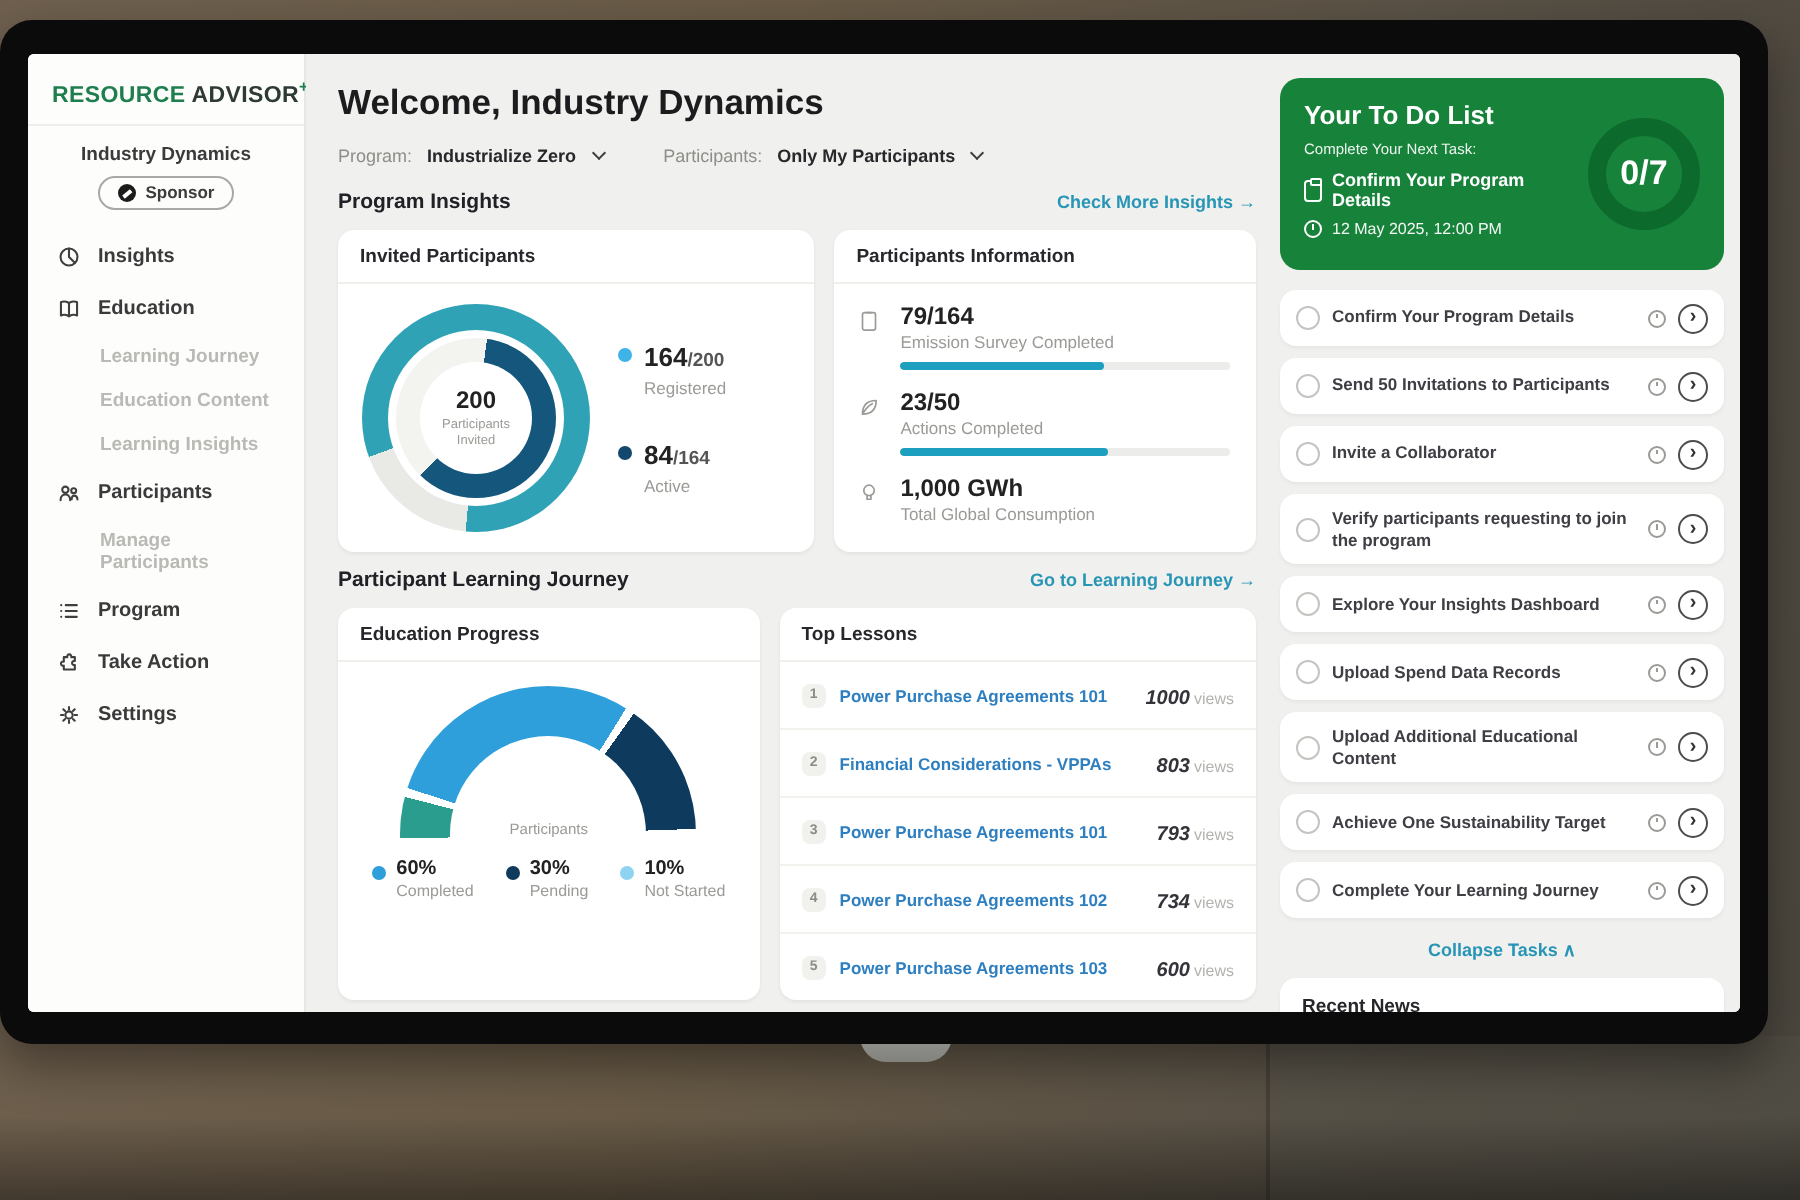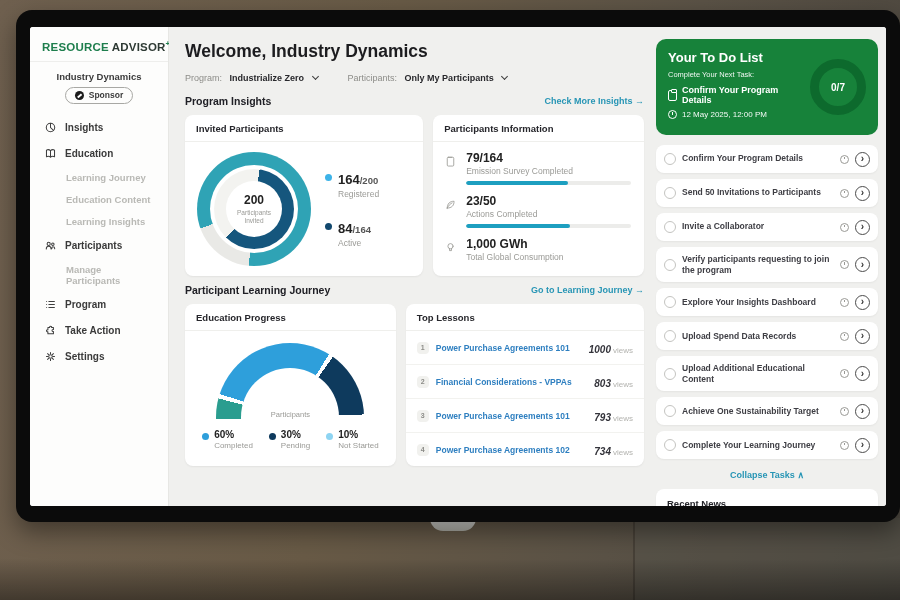--- a/index.html
+++ b/index.html
@@ -4,21 +4,21 @@
 <style>
   * { margin:0; padding:0; box-sizing:border-box; }
   body { font-family:"Liberation Sans", sans-serif; background:#3a332c; }
   .scene { position:relative; width:900px; height:600px; overflow:hidden;
     background:linear-gradient(100deg,#6f604f 0%,#685a46 40%,#5a5246 70%,#4b463e 100%); }
   .floor { position:absolute; left:0; top:558px; width:900px; height:42px;
     background:linear-gradient(#00000000,#00000066); }
   .wall-seam { position:absolute; left:633px; top:518px; width:2px; height:82px; background:#39332b; opacity:.55; }
   .wall-right { position:absolute; left:635px; top:518px; width:265px; height:82px; background:#55524a; opacity:.45; }
 
-  .monitor { position:absolute; left:16px; top:10px; width:884px; height:512px;
+  .monitor { position:absolute; left:0; top:10px; width:884px; height:512px;
     background:#0b0b0b; border-radius:16px; box-shadow:0 10px 24px rgba(0,0,0,.4); }
   .stand { position:absolute; left:430px; top:518px; width:46px; height:13px;
     background:linear-gradient(#e2e2de,#a5a59e); border-radius:0 0 23px 23px; }
 
   .screen { position:absolute; left:14px; top:17px; width:856px; height:479px;
     background:#fff; border-radius:3px; overflow:hidden; display:flex; }
 
   
   .sidebar { width:139px; flex:none; background:#fdfdfc; border-right:1px solid #e7e7e4;
     padding-top:10px; display:flex; flex-direction:column; }
@@ -115,21 +115,21 @@
   
   .rightcol { width:222px; flex:none; display:flex; flex-direction:column; }
   .todo-card { background:#17823a; border-radius:10px; padding:11px 12px; color:#fff;
     display:flex; justify-content:space-between; gap:8px; margin-bottom:10px; }
   .todo-title { font-size:13px; font-weight:bold; }
   .todo-sub { font-size:7.5px; margin:5px 0 6px; opacity:.92; }
   .todo-row { display:flex; align-items:center; gap:5px; margin-bottom:5px; }
   .todo-task { font-size:9px; font-weight:bold; }
   .todo-due { font-size:8px; opacity:.95; }
   .ring { width:56px; height:56px; flex:none; border-radius:50%; border:9px solid #0d6a2d;
-    display:flex; align-items:center; justify-content:center; font-size:10px; font-weight:bold; align-self:center; }
+    display:flex; align-items:center; justify-content:center; font-size:17px; font-weight:bold; align-self:center; }
   .clip { width:9px; height:11px; border:1px solid #fff; border-radius:2px; position:relative; flex:none; }
   .clip::after { content:""; position:absolute; left:1.5px; top:-2px; width:4px; height:2px; background:#17823a; border:1px solid #fff; border-radius:1px; }
   .clock { width:9px; height:9px; border:1px solid #fff; border-radius:50%; position:relative; flex:none; }
   .clock::after { content:""; position:absolute; left:48%; top:18%; width:1px; height:34%; background:#fff; }
   .clock.gray { border-color:#9a9a96; } .clock.gray::after { background:#9a9a96; }
 
   .task { background:#fff; border-radius:8px; padding:6.5px 8px; display:flex; align-items:center; gap:6px;
     margin-bottom:6px; box-shadow:0 1px 2px rgba(0,0,0,.05); cursor:pointer; }
   .radio { width:12px; height:12px; border:1.5px solid #c4c4c1; border-radius:50%; flex:none; }
   .task-label { flex:1; font-size:8.5px; font-weight:bold; color:#3e3e44; line-height:1.3; }
@@ -390,20 +390,25 @@
               <div class="lesson">
                 <span class="rank">3</span>
                 <span class="ltitle">Power Purchase Agreements 101</span>
                 <span><span class="lviews">793</span><span class="lsuffix">views</span></span>
               </div>
               <div class="lesson">
                 <span class="rank">4</span>
                 <span class="ltitle">Power Purchase Agreements 102</span>
                 <span><span class="lviews">734</span><span class="lsuffix">views</span></span>
               </div>
+              <div class="lesson">
+                <span class="rank">5</span>
+                <span class="ltitle">Power Purchase Agreements 103</span>
+                <span><span class="lviews">600</span><span class="lsuffix">views</span></span>
+              </div>
             </div>
           </div>
         </div>
 
         <div class="rightcol">
           <div class="todo-card">
             <div>
               <div class="todo-title">Your To Do List</div>
               <div class="todo-sub">Complete Your Next Task:</div>
               <div class="todo-row">

